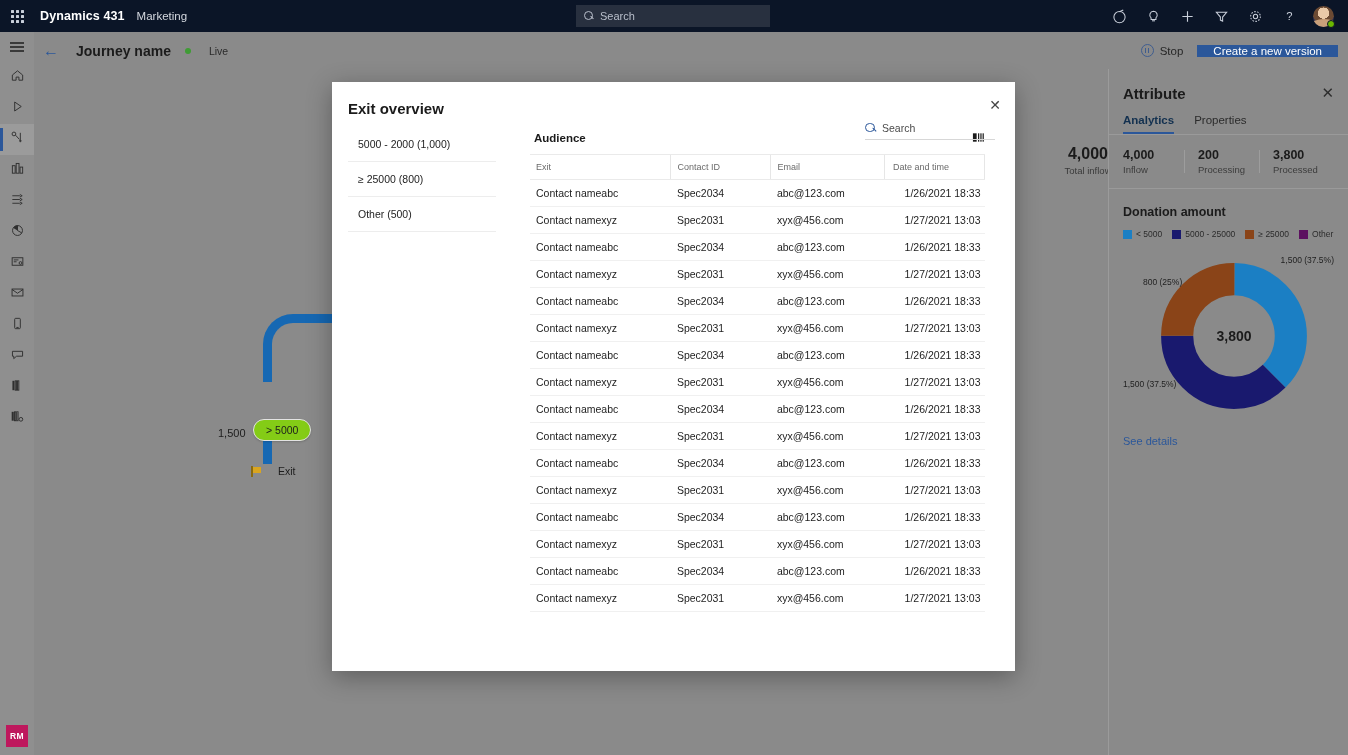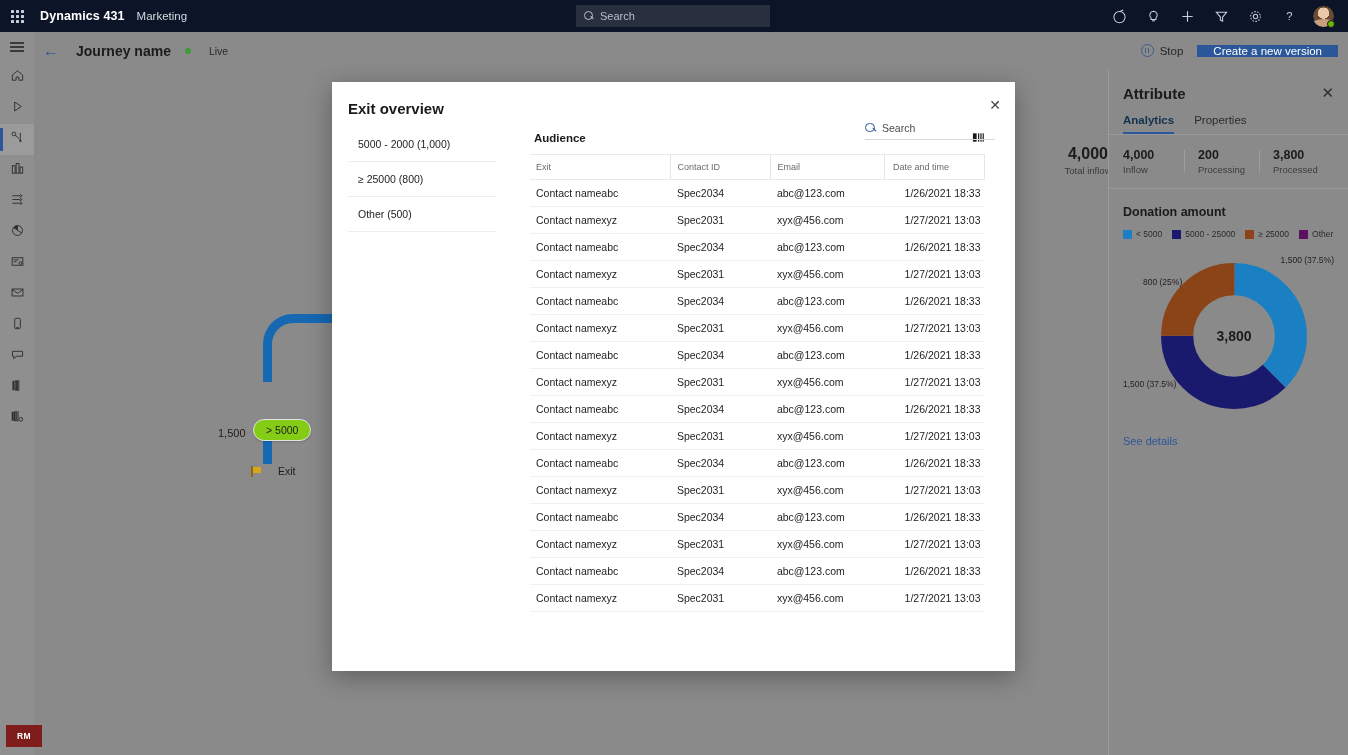--- a/index.html
+++ b/index.html
@@ -98,21 +98,21 @@
   .rail-item {
     height: 31px; display: flex; align-items: center; justify-content: center;
     position: relative; cursor: pointer; color: #2f2f2f;
   }
   .rail-item.sel { background: #9b9b9b; }
   .rail-item.sel::before {
     content: ""; position: absolute; left: 0; top: 4px; bottom: 4px; width: 2.5px; background: #2b579a;
   }
   .rail-bottom {
     position: absolute; left: 6px; bottom: 8px;
-    width: 36px; height: 22px; background: #7f1d1d; color: #fff;
+    width: 22px; height: 22px; background: #be185d; color: #fff;
     display: flex; align-items: center; justify-content: center;
     font-size: 8.5px; font-weight: bold; letter-spacing: .3px; cursor: pointer;
   }
 
   
   .cmdbar {
     position: absolute; left: 34px; top: 32px; width: 1314px; height: 37px;
     background: #8a8a8a; display: flex; align-items: center; z-index: 20;
   }
   .back-arrow {

